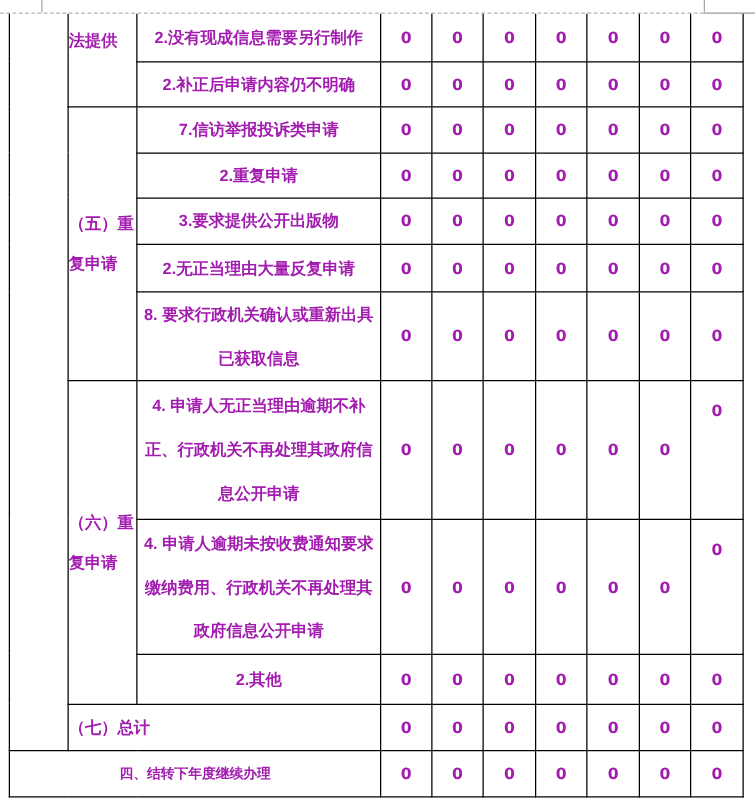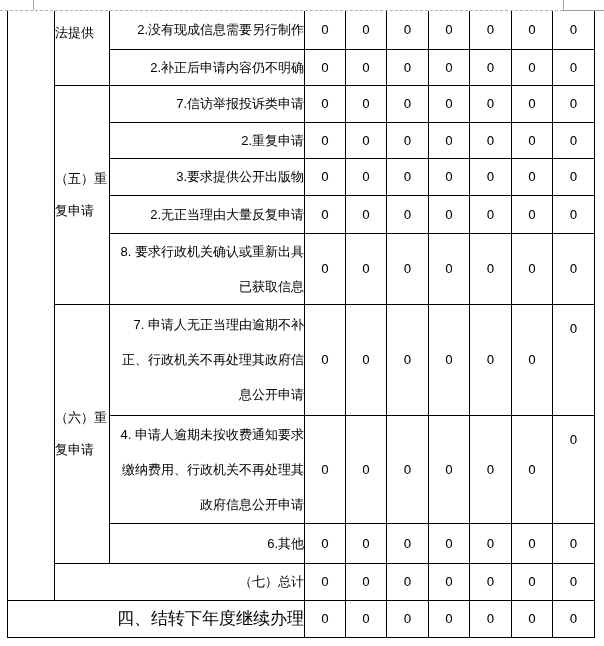--- a/index.html
+++ b/index.html
@@ -1,18 +1,18 @@
 <!DOCTYPE html>
 <html><head>
 <meta charset="utf-8">
 <style>
   html,body{margin:0;padding:0;background:#fff;}
   .canvas{
     position:relative;width:604px;height:646px;background:#ffffff;overflow:hidden;
-    font-family:"Liberation Sans","DejaVu Sans",sans-serif;color:#000000;
+    font-family:"Liberation Sans","DejaVu Sans",sans-serif;color:#a21caf;font-weight:bold;
   }
   
   .remnant-v{position:absolute;top:0;width:1px;height:10px;background:#a6a6a6;}
   .dashed-line{position:absolute;left:0;top:10px;width:563px;height:0;border-top:1px dashed #b3b3b3;}
   .solid-line{position:absolute;left:563px;top:10px;width:41px;height:0;border-top:1px solid #9a9a9a;}
 
   table.report{
     position:absolute;left:7px;top:11px;
     border-collapse:collapse;table-layout:fixed;width:588px;
   }
@@ -20,29 +20,29 @@
   table.report tr:first-child td{border-top:none;}
 
   td.spacer{background:#fff;}
   td.cat{
     font-size:13px;line-height:32px;vertical-align:middle;
     padding:0 1px 0 2px;text-align:left;word-break:break-all;
   }
   td.cat.vtop{vertical-align:top;padding-top:14px;line-height:16px;}
   td.desc{
     font-size:13px;line-height:35px;vertical-align:middle;
-    padding:0 3px 0 5px;text-align:right;word-break:break-all;
+    padding:0 3px 0 5px;text-align:center;word-break:break-all;
   }
   td.num{
     font-size:12.5px;text-align:center;vertical-align:middle;
     font-family:"DejaVu Sans","Liberation Sans",sans-serif;
   }
   td.num.vtop{vertical-align:top;padding-top:17px;line-height:14px;}
-  td.total-label{font-size:13px;vertical-align:middle;padding:0 2px 0 5px;text-align:right;}
-  td.section-label{font-size:17px;vertical-align:middle;padding:0 2px 0 4px;text-align:right;}
+  td.total-label{font-size:13px;vertical-align:middle;padding:0 2px 0 5px;text-align:left;}
+  td.section-label{font-size:11px;vertical-align:middle;padding:0 2px 0 4px;text-align:center;}
 </style>
 </head>
 <body>
 
 <div class="canvas">
 
   <div class="remnant-v" style="left:33px"></div>
   <div class="remnant-v" style="left:563px"></div>
   <div class="dashed-line"></div>
   <div class="solid-line"></div>
@@ -137,21 +137,21 @@
       <td class="num">0</td>
       <td class="num">0</td>
       <td class="num">0</td>
       <td class="num">0</td>
       <td class="num">0</td>
       <td class="num">0</td>
     </tr>
 
     <tr style="height:111px">
       <td class="cat" rowspan="3">（六）重复申请</td>
-      <td class="desc">7. 申请人无正当理由逾期不补正、行政机关不再处理其政府信息公开申请</td>
+      <td class="desc">4. 申请人无正当理由逾期不补正、行政机关不再处理其政府信息公开申请</td>
       <td class="num">0</td>
       <td class="num">0</td>
       <td class="num">0</td>
       <td class="num">0</td>
       <td class="num">0</td>
       <td class="num">0</td>
       <td class="num vtop">0</td>
     </tr>
 
     <tr style="height:108px">
@@ -159,21 +159,21 @@
       <td class="num">0</td>
       <td class="num">0</td>
       <td class="num">0</td>
       <td class="num">0</td>
       <td class="num">0</td>
       <td class="num">0</td>
       <td class="num vtop">0</td>
     </tr>
 
     <tr style="height:40px">
-      <td class="desc">6.其他</td>
+      <td class="desc">2.其他</td>
       <td class="num">0</td>
       <td class="num">0</td>
       <td class="num">0</td>
       <td class="num">0</td>
       <td class="num">0</td>
       <td class="num">0</td>
       <td class="num">0</td>
     </tr>
 
     <tr style="height:37px">

